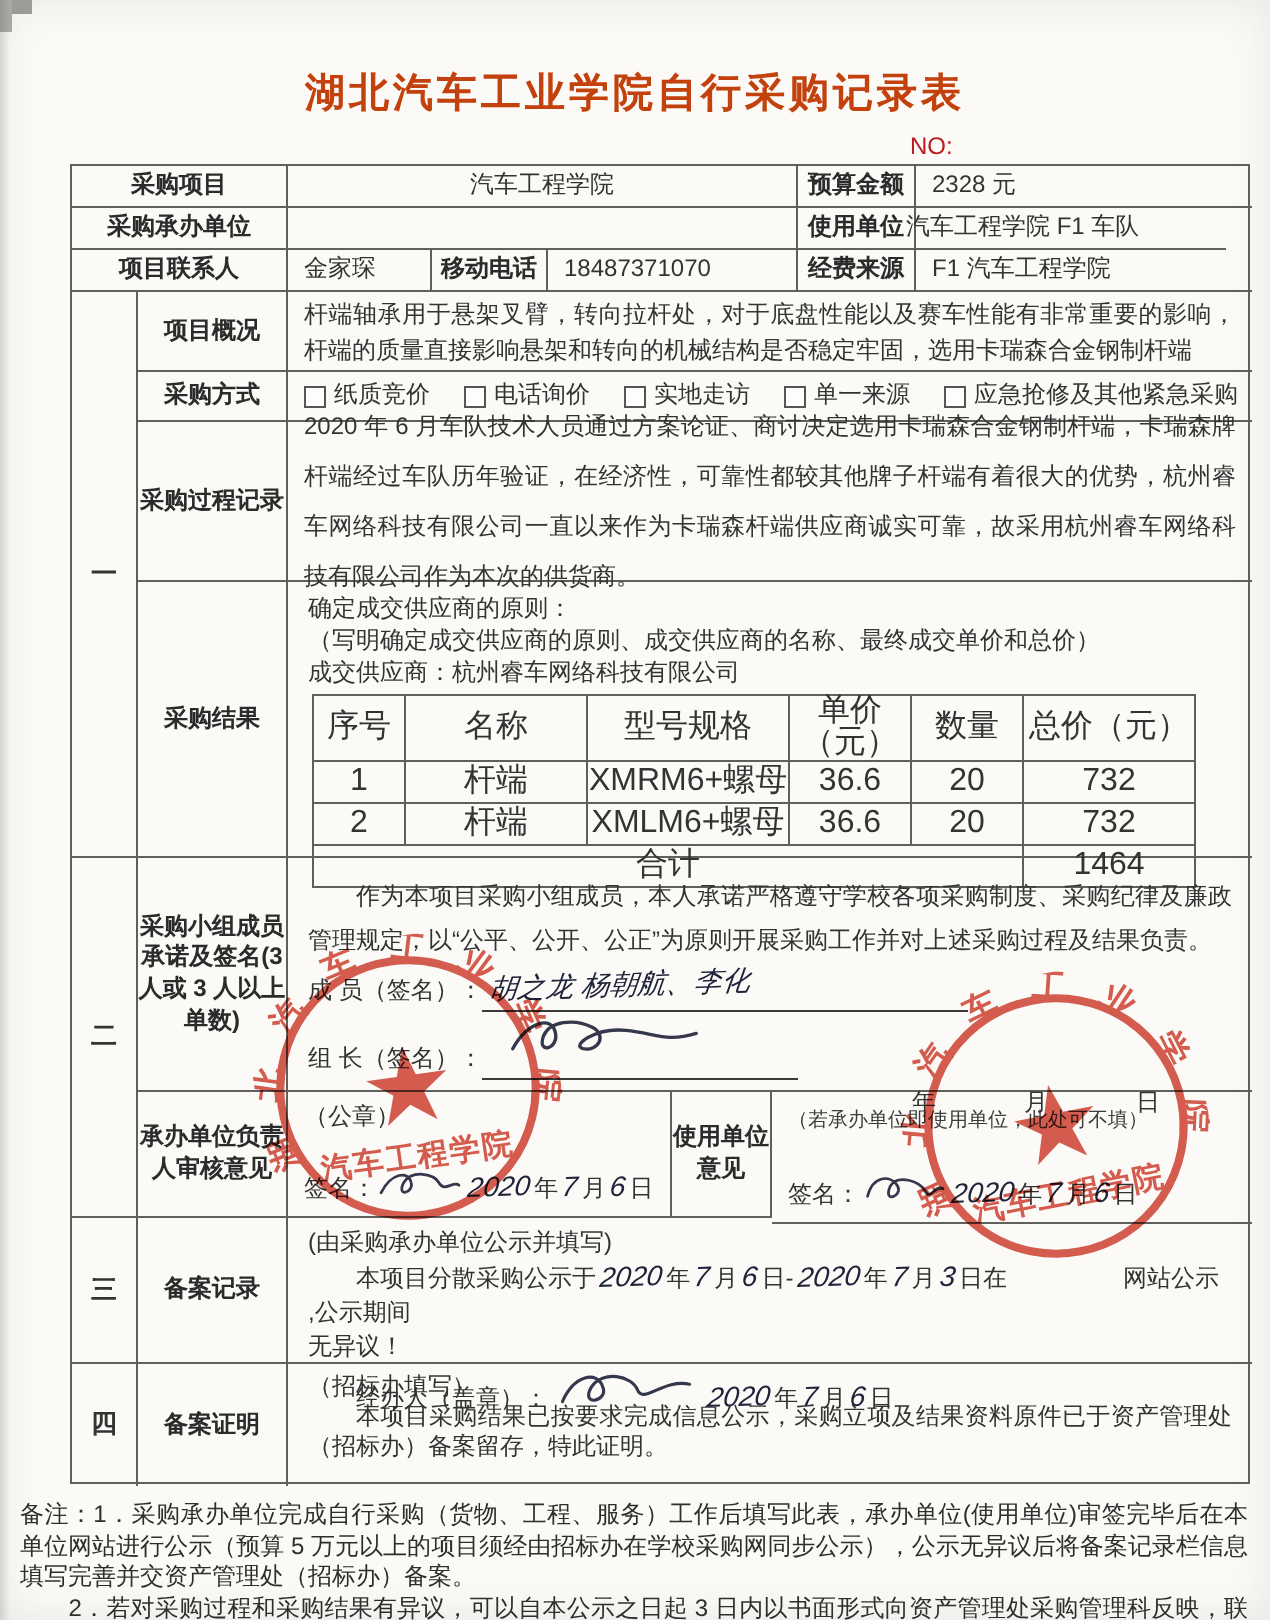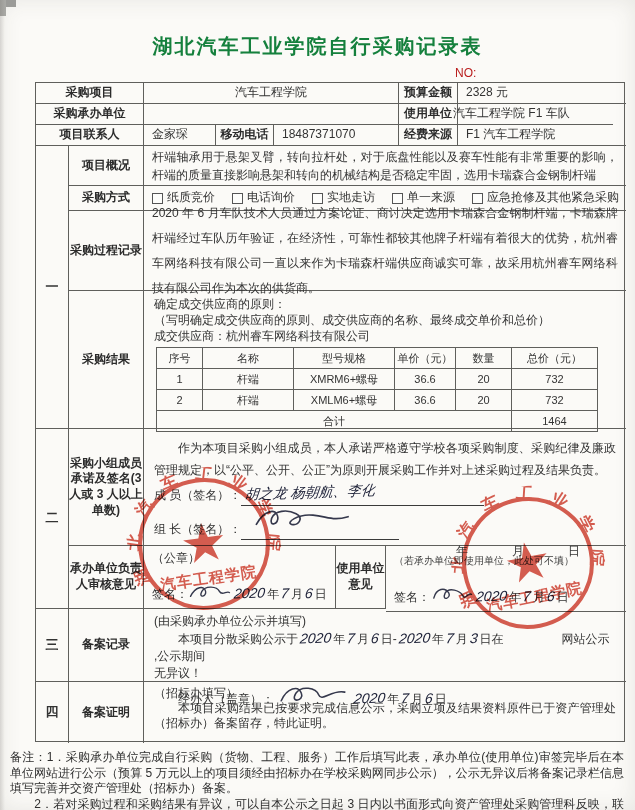--- a/index.html
+++ b/index.html
@@ -3,39 +3,39 @@
 <meta charset="utf-8">
 <style>
   html,body{margin:0;padding:0;background:#e8e6e3;}
   .page{position:relative;width:635px;height:810px;margin:0 auto;overflow:hidden;
     background:#fbfaf7;box-shadow:inset 0 0 22px rgba(60,55,50,.10);
     font-family:"Liberation Sans","DejaVu Sans",sans-serif;color:#333;}
   .corner-tl{position:absolute;left:0;top:0;width:16px;height:7px;background:#9b9b98;}
   .corner-tl2{position:absolute;left:0;top:0;width:6px;height:16px;background:#a8a8a4;}
   .edge-l{position:absolute;left:0;top:0;bottom:0;width:5px;background:linear-gradient(to right,rgba(90,85,80,.18),rgba(90,85,80,0));}
   .title{position:absolute;top:33px;left:0;width:100%;text-align:center;
-    font-size:20px;font-weight:bold;letter-spacing:2px;color:#15803d;}
+    font-size:20px;font-weight:bold;letter-spacing:2px;color:#c2410c;}
   .no{position:absolute;top:66px;left:455px;font-size:12px;color:#b91c1c;}
   
   .ft{position:absolute;left:35px;top:82px;width:590px;height:660px;border:1px solid #5f5f5c;box-sizing:border-box;}
   .c{position:absolute;box-sizing:border-box;border-right:1px solid #5f5f5c;border-bottom:1px solid #5f5f5c;
      display:flex;align-items:center;justify-content:center;font-size:12px;line-height:1.3;color:#333;}
   .no-br{border-right:none;}
   .no-bb{border-bottom:none;}
   .lab{font-weight:bold;color:#2b2b2b;text-align:center;}
   .tL{justify-content:flex-start;padding:0 8px;}
   .col{flex-direction:column;align-items:flex-start;justify-content:flex-start;padding:5px 10px;}
   .pre{white-space:pre-line;}
   .secnum{font-size:13px;font-weight:bold;}
   .p-just{text-align:justify;margin:0;}
   
   .opt{display:inline-flex;align-items:center;margin-right:17px;white-space:nowrap;}
   .cb{display:inline-block;width:9px;height:9px;border:1px solid #555;margin-right:4px;background:#fdfdfb;}
   
-  table.inner{border-collapse:collapse;margin:3px 0 15px 2px;font-size:11px;}
+  table.inner{border-collapse:collapse;margin:3px 0 15px 2px;font-size:16px;}
   table.inner th,table.inner td{border:1px solid #5f5f5c;text-align:center;padding:0;height:20px;font-weight:normal;color:#333;}
   
   .hw{display:inline-block;font-style:italic;font-weight:500;color:#20243a;
       transform:skewX(-8deg) rotate(-2deg);font-size:14px;margin:0 2px;}
   .scribble{stroke:#20243a;stroke-width:2.2;fill:none;stroke-linecap:round;opacity:.9;}
   .u-line{display:inline-block;border-bottom:1px solid #3a3a3a;min-width:235px;padding:0 6px 1px 2px;}
   .u-line2{display:inline-block;border-bottom:1px solid #3a3a3a;min-width:150px;padding:0 6px 0 2px;}
   .signrow{display:flex;align-items:flex-end;white-space:nowrap;}
   .daterow{margin-left:auto;padding-right:34px;letter-spacing:2px;}
   .gap60{display:inline-block;width:58px;}

